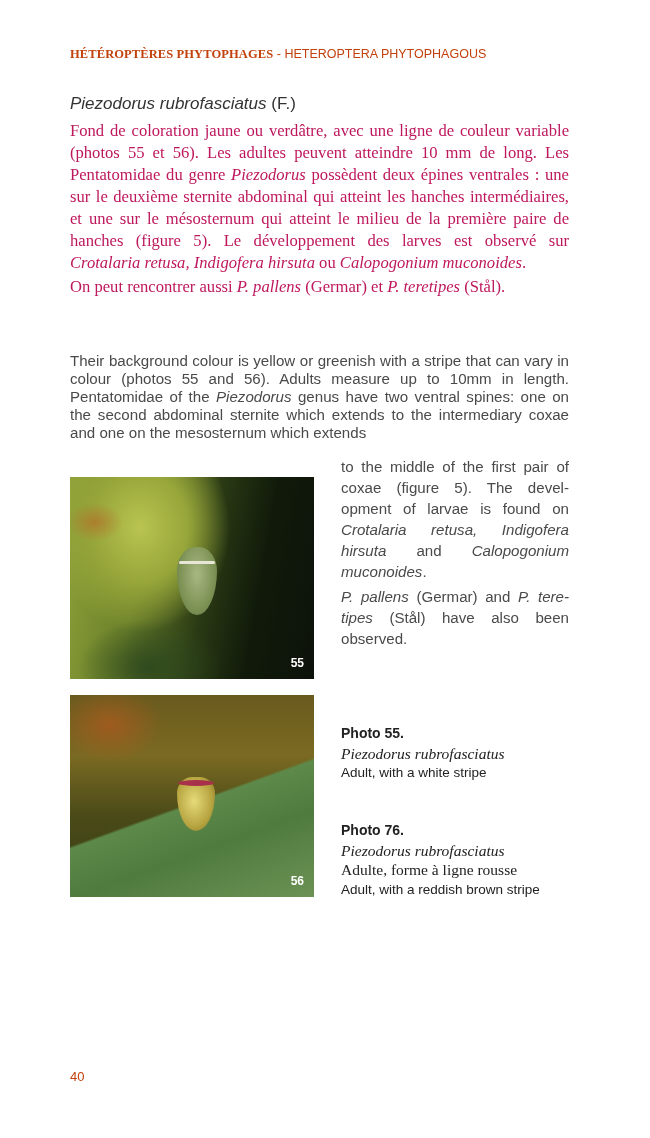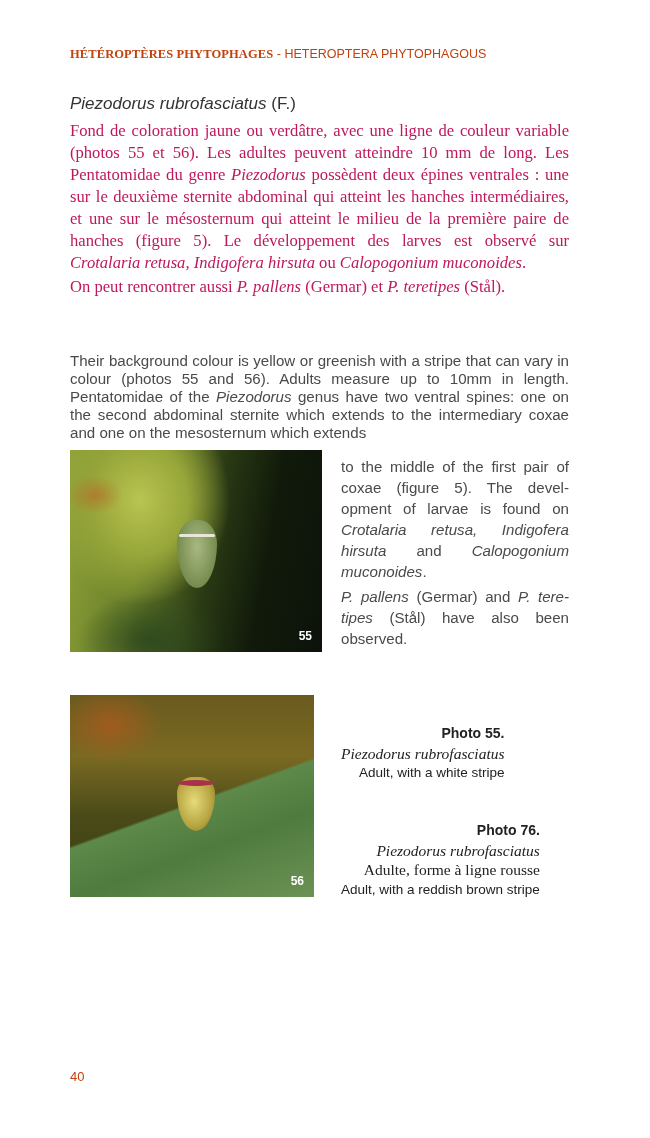--- a/index.html
+++ b/index.html
@@ -11,41 +11,40 @@
     .species-title i { font-style: italic; }
     .fr-text { position: absolute; left: 70px; top: 120px; width: 499px; font-family: "Liberation Serif", serif; font-size: 16.6px; line-height: 22px; color: #be185d; text-align: justify; }
     .fr-text p { margin: 0; }
     .fr-text p + p { margin-top: 2px; }
     .en-text { position: absolute; left: 70px; top: 352px; width: 499px; font-family: "Liberation Sans", sans-serif; font-size: 15.1px; line-height: 18px; color: #4a4a4a; text-align: justify; }
     .en-text p { margin: 0; }
     .en-col { position: absolute; left: 341px; top: 457px; width: 228px; font-family: "Liberation Sans", sans-serif; font-size: 15.1px; line-height: 20.9px; color: #4a4a4a; text-align: justify; }
     .en-col p { margin: 0; }
     .en-col p + p { margin-top: 5px; }
     .photo { position: absolute; left: 70px; width: 244px; height: 202px; overflow: hidden; }
-    .photo55 { top: 450px;
+    .photo55 { top: 477px;
       background:
         radial-gradient(ellipse 40px 28px at 25px 45px, rgba(180,110,40,0.7), transparent 70%),
         radial-gradient(ellipse 120px 140px at 70px 50px, #b9c450 0%, #97a63a 40%, transparent 75%),
         radial-gradient(ellipse 90px 60px at 80px 190px, #2f4a1e 0%, transparent 80%),
         linear-gradient(100deg, #8fa339 0%, #6a7f2a 30%, #2a3a14 55%, #111a0a 75%, #0c120a 100%);
-      padding-left: 8px;
     }
     .photo56 { top: 695px;
       background:
         radial-gradient(ellipse 70px 50px at 40px 30px, rgba(170,90,30,0.8), transparent 75%),
         linear-gradient(160deg, transparent 52%, #5d8a4a 53%, #4f7b3f 70%, #6c9255 100%),
         linear-gradient(180deg, #6a5a1e 0%, #7a6a22 30%, #4a4a18 60%, #3a3e16 100%);
     }
     .bug { position: absolute; }
     .bug55 { left: 107px; top: 70px; width: 40px; height: 68px; border-radius: 45% 45% 50% 50% / 35% 35% 65% 65%; background: radial-gradient(ellipse at 50% 40%, #a9b882, #7d9255 60%, #5e7340); }
     .bug55::before { content: ""; position: absolute; left: 2px; right: 2px; top: 14px; height: 3px; background: #e8e6d6; border-radius: 2px; }
     .bug56 { left: 107px; top: 82px; width: 38px; height: 54px; border-radius: 40% 40% 50% 50% / 30% 30% 70% 70%; background: radial-gradient(ellipse at 45% 45%, #e6da7a, #b6a440 60%, #7d6c24); }
     .bug56::before { content: ""; position: absolute; left: 1px; right: 1px; top: 3px; height: 6px; background: #a8304a; border-radius: 50%; }
     .photo-num { position: absolute; right: 10px; bottom: 9px; font-family: "Liberation Sans", sans-serif; font-weight: bold; font-size: 12px; color: #ffffff; }
-    .caption { position: absolute; left: 341px; font-size: 14px; color: #222; line-height: 19.5px; text-align: right; }
+    .caption { position: absolute; left: 341px; font-size: 14px; color: #222; line-height: 19.5px; }
     .caption .cap-title { font-family: "Liberation Sans", sans-serif; font-weight: bold; font-size: 14px; }
     .caption .cap-species { font-family: "Liberation Serif", serif; font-style: italic; font-size: 15.5px; }
     .caption .cap-fr { font-family: "Liberation Serif", serif; font-size: 15.5px; }
     .caption .cap-en { font-family: "Liberation Sans", sans-serif; font-size: 13.5px; }
     .cap55 { top: 724px; }
     .cap56 { top: 821px; }
     .page-num { position: absolute; left: 70px; top: 1069px; font-family: "Liberation Sans", sans-serif; font-size: 13px; color: #c2410c; }
   </style>
 </head>
 <body>

